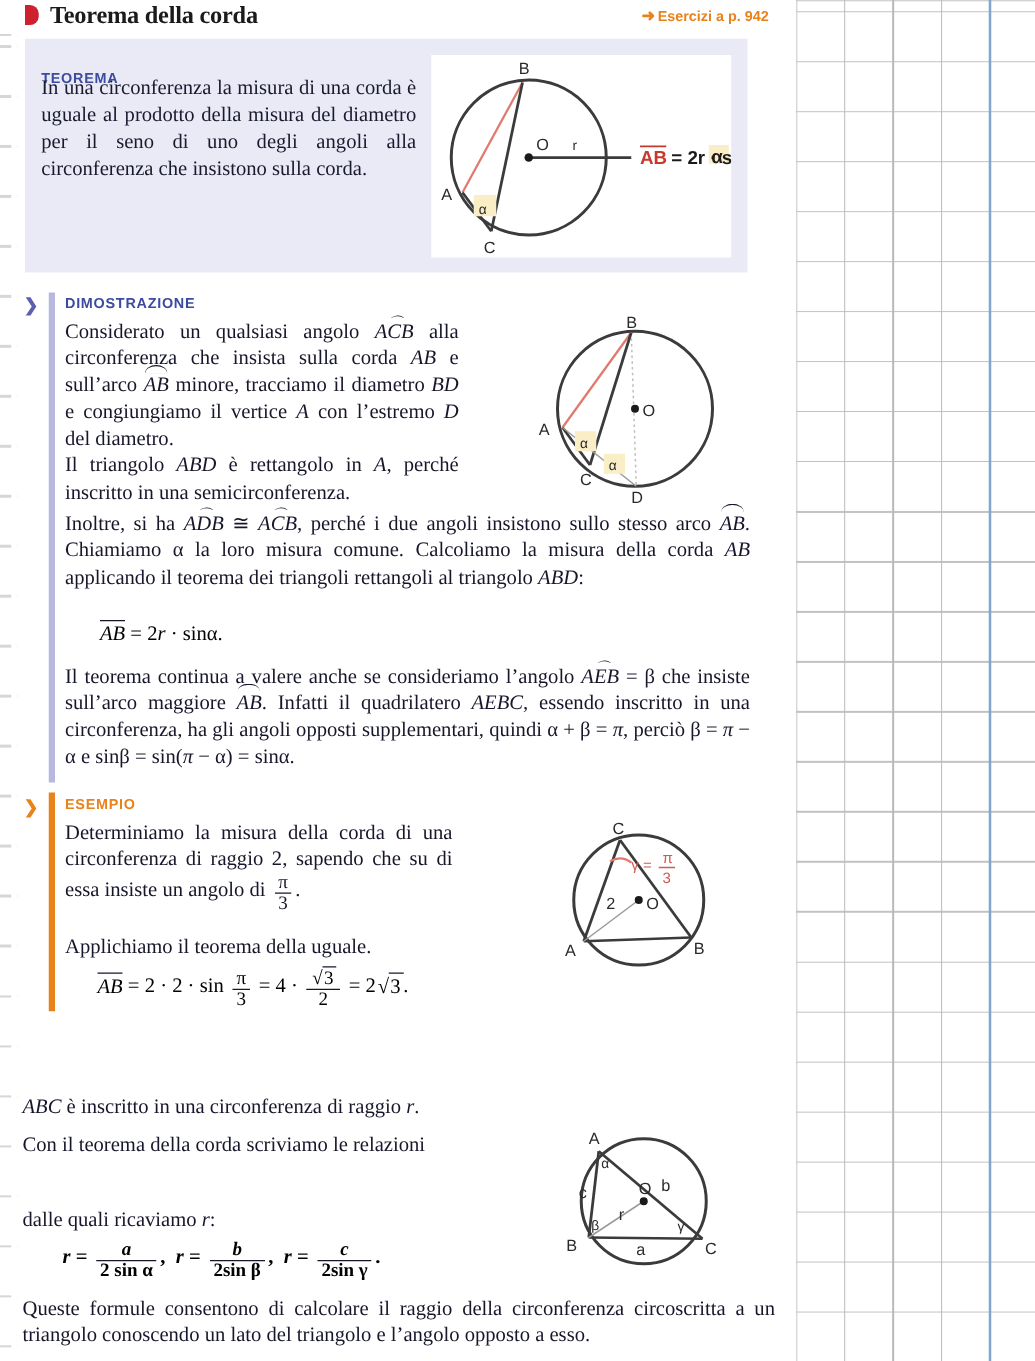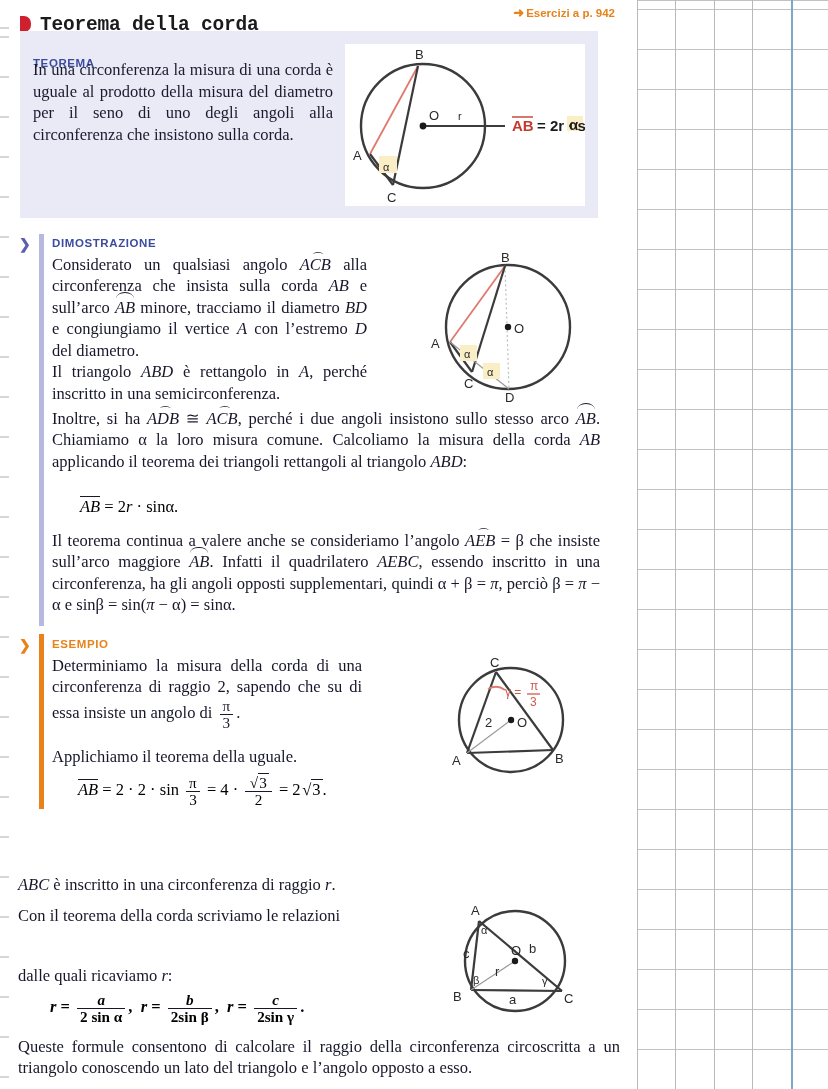--- a/index.html
+++ b/index.html
@@ -43,22 +43,22 @@
   .content { position:absolute; top:0; left:0; width:637px; height:1089px; }
 
   
   .hdr { position:absolute; left:20px; top:2px; right:10px; height:28px; }
   .hdr-bullet {
     display:inline-block; width:11px; height:16px;
     background:#cf2030; vertical-align:-2px; margin-right:9px;
     border-radius: 0 7px 7px 0;
   }
   .hdr-title {
-    display:inline-block; font-family:Liberation Mono, monospace;
-    font-weight:bold; font-size:19.5px; color:#1b1b1b; letter-spacing:-.2px;margin-top:12px;
+    display:inline-block; font-family:Liberation Serif, serif;
+    font-weight:bold; font-size:19.5px; color:#1b1b1b; letter-spacing:-.2px;
   }
   .hdr-right {
     position:absolute; right:22px; top:5px;
     font-family:"Liberation Sans", sans-serif; font-weight:bold;
     font-size:11.5px; color:#e8821a; white-space:nowrap;
   }
   .hdr-arrow { color:#e8821a; font-size:13px; margin-right:2px; }
 
   
   .thm-box {

